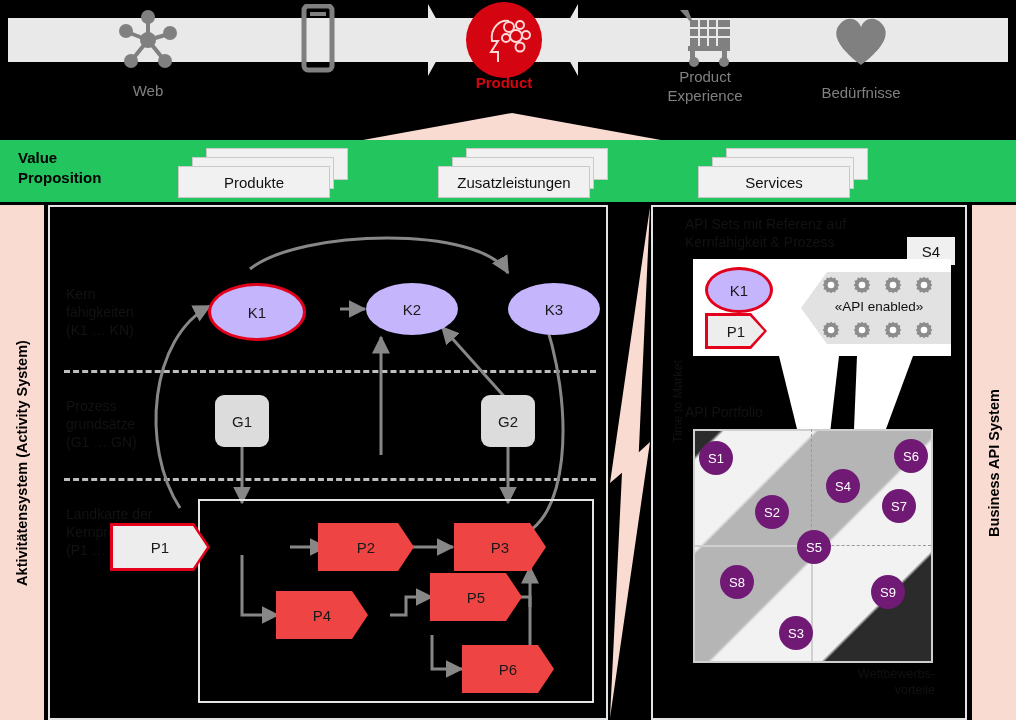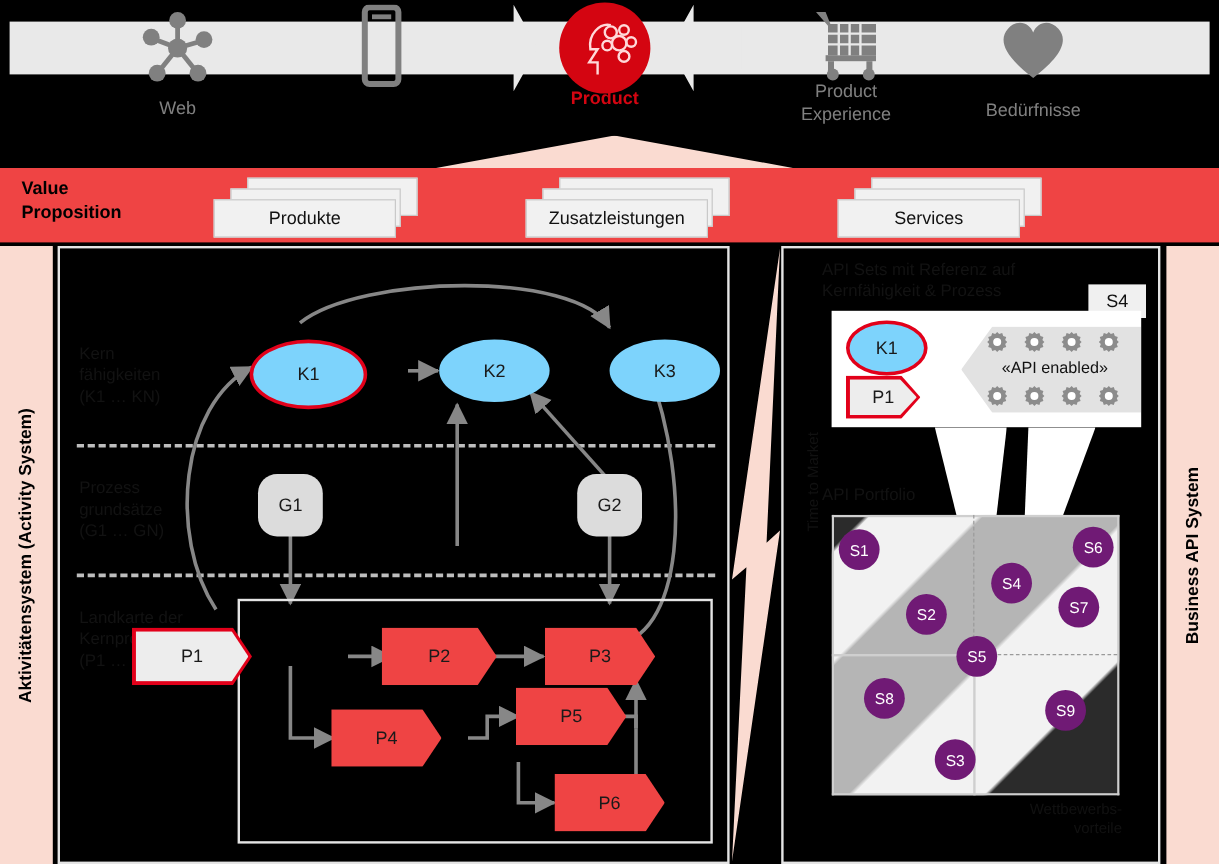--- a/index.html
+++ b/index.html
@@ -18,21 +18,21 @@
            background:#d40511;display:flex;align-items:center;justify-content:center;}
   .chlabel{position:absolute;text-align:center;font-size:15px;color:#808080;line-height:1.25;width:170px;}
   .chlabel.red{color:#d40511;font-weight:bold;}
   .chicon{position:absolute;}
 
   
   #uptri{left:352px;top:113px;width:320px;height:29px;background:#fadbd1;
          clip-path:polygon(50% 0,100% 100%,0 100%);}
 
   
-  #vpband{left:0;top:140px;width:1016px;height:62px;background:#ef4444;}
+  #vpband{left:0;top:140px;width:1016px;height:62px;background:#22c55e;}
   #vplabel{left:18px;top:148px;font-weight:bold;font-size:15px;line-height:1.35;color:#000;}
   .stack{position:absolute;top:8px;}
   .card{position:absolute;background:#f1f1f1;border:1px solid #c9c9c9;}
   .card.front{display:flex;align-items:center;justify-content:center;font-size:15px;color:#111;}
 
   
   .rail{top:205px;width:44px;height:515px;background:#fadbd1;}
   .railtxt{position:absolute;left:50%;top:50%;transform:translate(-50%,-50%) rotate(-90deg);
            white-space:nowrap;font-weight:bold;font-size:14.5px;color:#000;}
 
@@ -41,24 +41,24 @@
   #leftpanel{left:48px;width:560px;height:515px;}
   #rightpanel{left:651px;width:316px;height:515px;}
 
   
   #bowtie{left:610px;top:207px;width:40px;height:511px;background:#fadbd1;
           clip-path:polygon(100% 0,72% 48%,100% 46%,0 100%,30% 52%,0 54%);}
 
   
   .sectxt{position:absolute;font-size:14px;color:#121212;line-height:1.3;}
   .dashline{position:absolute;border-top:3px dashed #bdbdbd;}
-  .node-ell{position:absolute;background:#7dd3fc;border-radius:50%;
+  .node-ell{position:absolute;background:#c4b5fd;border-radius:50%;
             display:flex;align-items:center;justify-content:center;font-size:15px;color:#1a1a1a;}
   .node-ell.hi{border:3px solid #e2001a;}
-  .node-rr{position:absolute;background:#dcdcdc;border-radius:16px;
+  .node-rr{position:absolute;background:#dcdcdc;border-radius:9px;
            display:flex;align-items:center;justify-content:center;font-size:15px;color:#1a1a1a;}
   .chev{position:absolute;background:#ef4444;
         clip-path:polygon(0 0,calc(100% - 16px) 0,100% 50%,calc(100% - 16px) 100%,0 100%);
         display:flex;align-items:center;justify-content:center;font-size:15px;color:#1a1a1a;}
   .chev.hi{background:#e2001a;padding:0;}
   .chev.hi > .inner{width:calc(100% - 6px);height:calc(100% - 6px);margin:3px;background:#ededed;
         clip-path:polygon(0 0,calc(100% - 14px) 0,100% 50%,calc(100% - 14px) 100%,0 100%);
         display:flex;align-items:center;justify-content:center;}
   #procbox{position:absolute;left:200px;top:497px;width:375px;height:198px;border:2px solid #e4e4e4;}
   svg.links{position:absolute;left:0;top:0;width:100%;height:100%;overflow:visible;pointer-events:none;}

